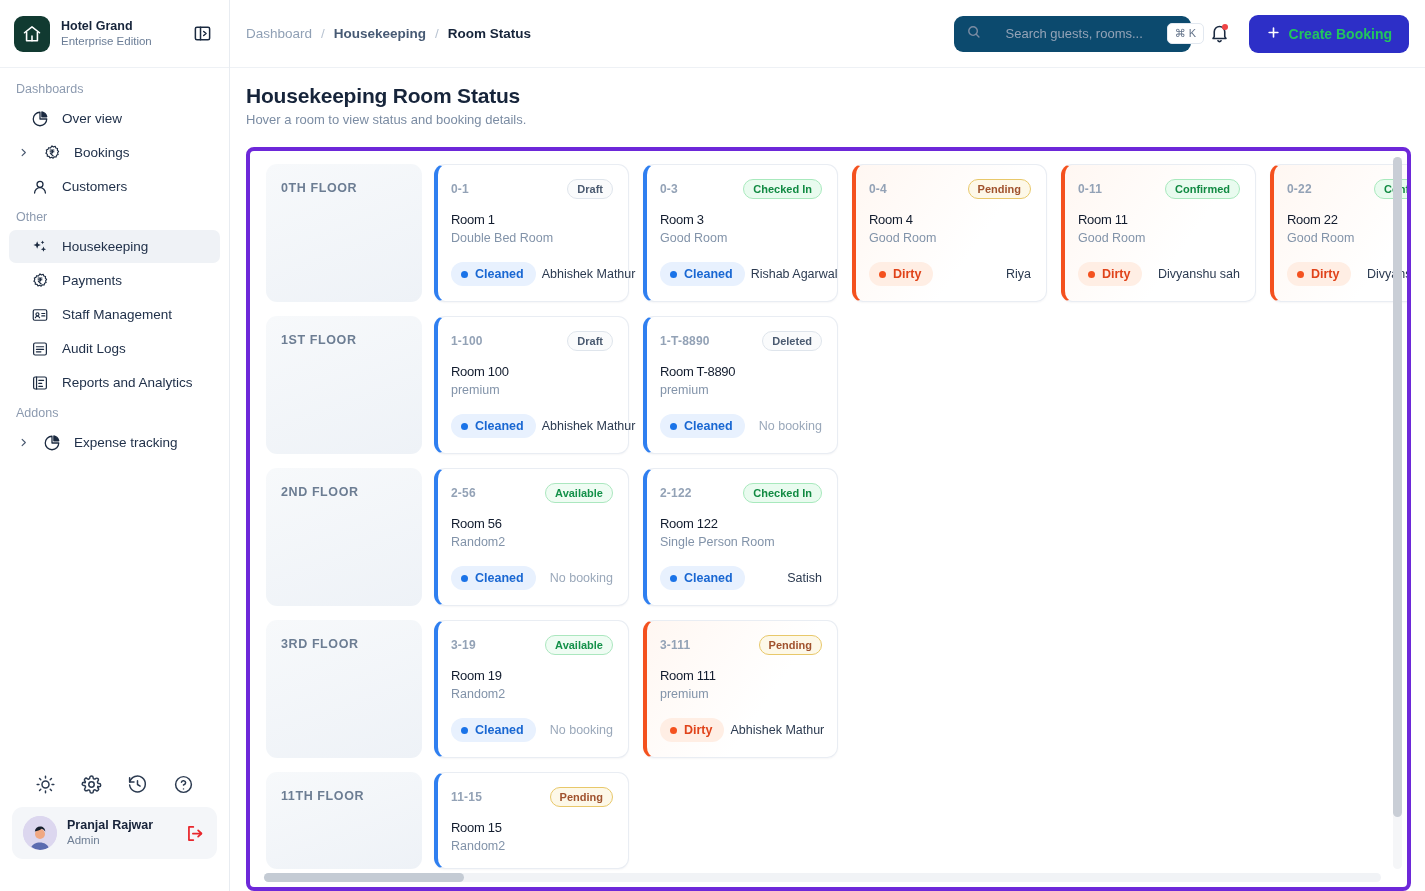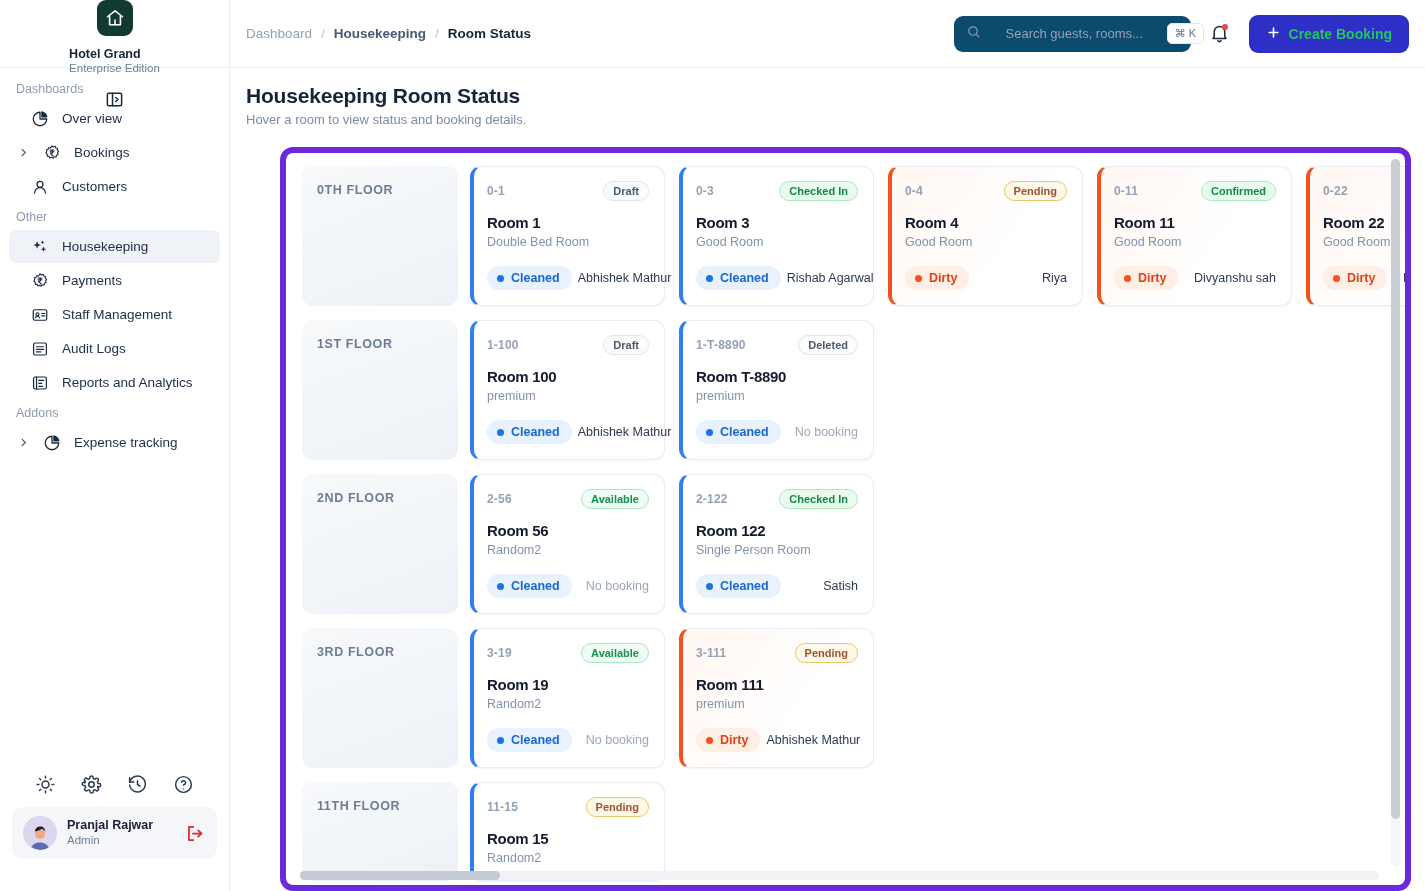--- a/index.html
+++ b/index.html
@@ -17,21 +17,20 @@
     width: 230px; height: 891px;
     background: #ffffff;
     border-right: 1px solid #e8ecf1;
     display: flex; flex-direction: column;
     flex: none;
   }
   .brand-row {
     height: 68px; display: flex; align-items: center;
     padding: 0 14px; gap: 11px;
     border-bottom: 1px solid #eef1f5;
-    flex-direction: column;
   }
   .brand-logo {
     width: 36px; height: 36px; border-radius: 9px;
     background: #113a31; flex: none;
     display: flex; align-items: center; justify-content: center;
   }
   .brand-text { flex: 1; min-width: 0; line-height: 1.15; }
   .brand-title { font-size: 12.5px; font-weight: 700; color: #16243a; }
   .brand-sub { font-size: 11.5px; color: #6b7d96; margin-top: 1px; }
   .panel-toggle {
@@ -109,23 +108,22 @@
     font-size: 14px; font-weight: 700; cursor: pointer; white-space: nowrap;
   }
 
   
   .content { flex: 1; min-height: 0; padding: 16px 14px 0 16px; display: flex; flex-direction: column; }
   .page-title { font-size: 21px; font-weight: 700; color: #16243a; letter-spacing: -0.2px; }
   .page-sub { font-size: 13px; color: #7b8ca3; margin-top: 4px; }
 
   .board {
     margin-top: 20px; flex: 1; min-height: 0; position: relative;
-    border: 6px solid #6d28d9; border-radius: 13px; background: #fff;
+    border: 4px solid #6d28d9; border-radius: 8px; background: #fff;
     overflow: hidden;
-    margin-left: 34px;
   }
   .board-inner { position: absolute; inset: 0; padding: 13px 0 0 16px; overflow: hidden; }
   .floor-row { display: flex; gap: 12px; margin-bottom: 14px; align-items: stretch; }
   .floor-label {
     width: 156px; flex: none; border-radius: 11px;
     background: linear-gradient(160deg,#f7f9fb 0%, #eef2f7 100%);
     padding: 17px 15px; font-size: 12.5px; font-weight: 700;
     color: #6c7d93; letter-spacing: 0.6px;
   }
   .cards { display: flex; gap: 14px; }
@@ -148,21 +146,21 @@
     font-size: 11px; font-weight: 700; padding: 3px 9px;
     border-radius: 999px; white-space: nowrap; border: 1px solid transparent;
   }
   .b-draft { background: #fafbfc; border-color: #dfe5ec; color: #4a5a70; }
   .b-deleted { background: #fafbfc; border-color: #dfe5ec; color: #4a5a70; }
   .b-checkedin { background: #e9fbef; border-color: #a8e9bd; color: #118a42; }
   .b-confirmed { background: #e9fbef; border-color: #a8e9bd; color: #118a42; }
   .b-available { background: #effcf3; border-color: #abe7bf; color: #14914a; }
   .b-pending { background: #fdf8e8; border-color: #e8c86a; color: #a0522d; }
 
-  .card-name { font-size: 15px; font-weight: 700; color: #121c2e; margin-top: 13px; letter-spacing: -.3px; }
+  .card-name { font-size: 13px; font-weight: 400; color: #121c2e; margin-top: 13px; letter-spacing: -.3px; }
   .card-type { font-size: 12.5px; color: #8293a9; margin-top: 4px; }
   .card-foot { display: flex; align-items: center; justify-content: space-between; gap: 6px; margin-top: 17px; }
   .pill { display: flex; align-items: center; gap: 7px; border-radius: 999px; padding: 5px 12px 5px 10px; font-size: 12.5px; font-weight: 700; }
   .pill.cleaned { background: #e8f1fe; color: #1967d2; }
   .pill.dirty { background: #ffeee4; color: #e0431a; }
   .dot { width: 7px; height: 7px; border-radius: 50%; flex: none; }
   .dot.cleaned { background: #1a73e8; }
   .dot.dirty { background: #f4511e; }
   .guest { font-size: 12.5px; color: #2b3a50; white-space: nowrap; }
   .guest.none { color: #9aa8ba; }

